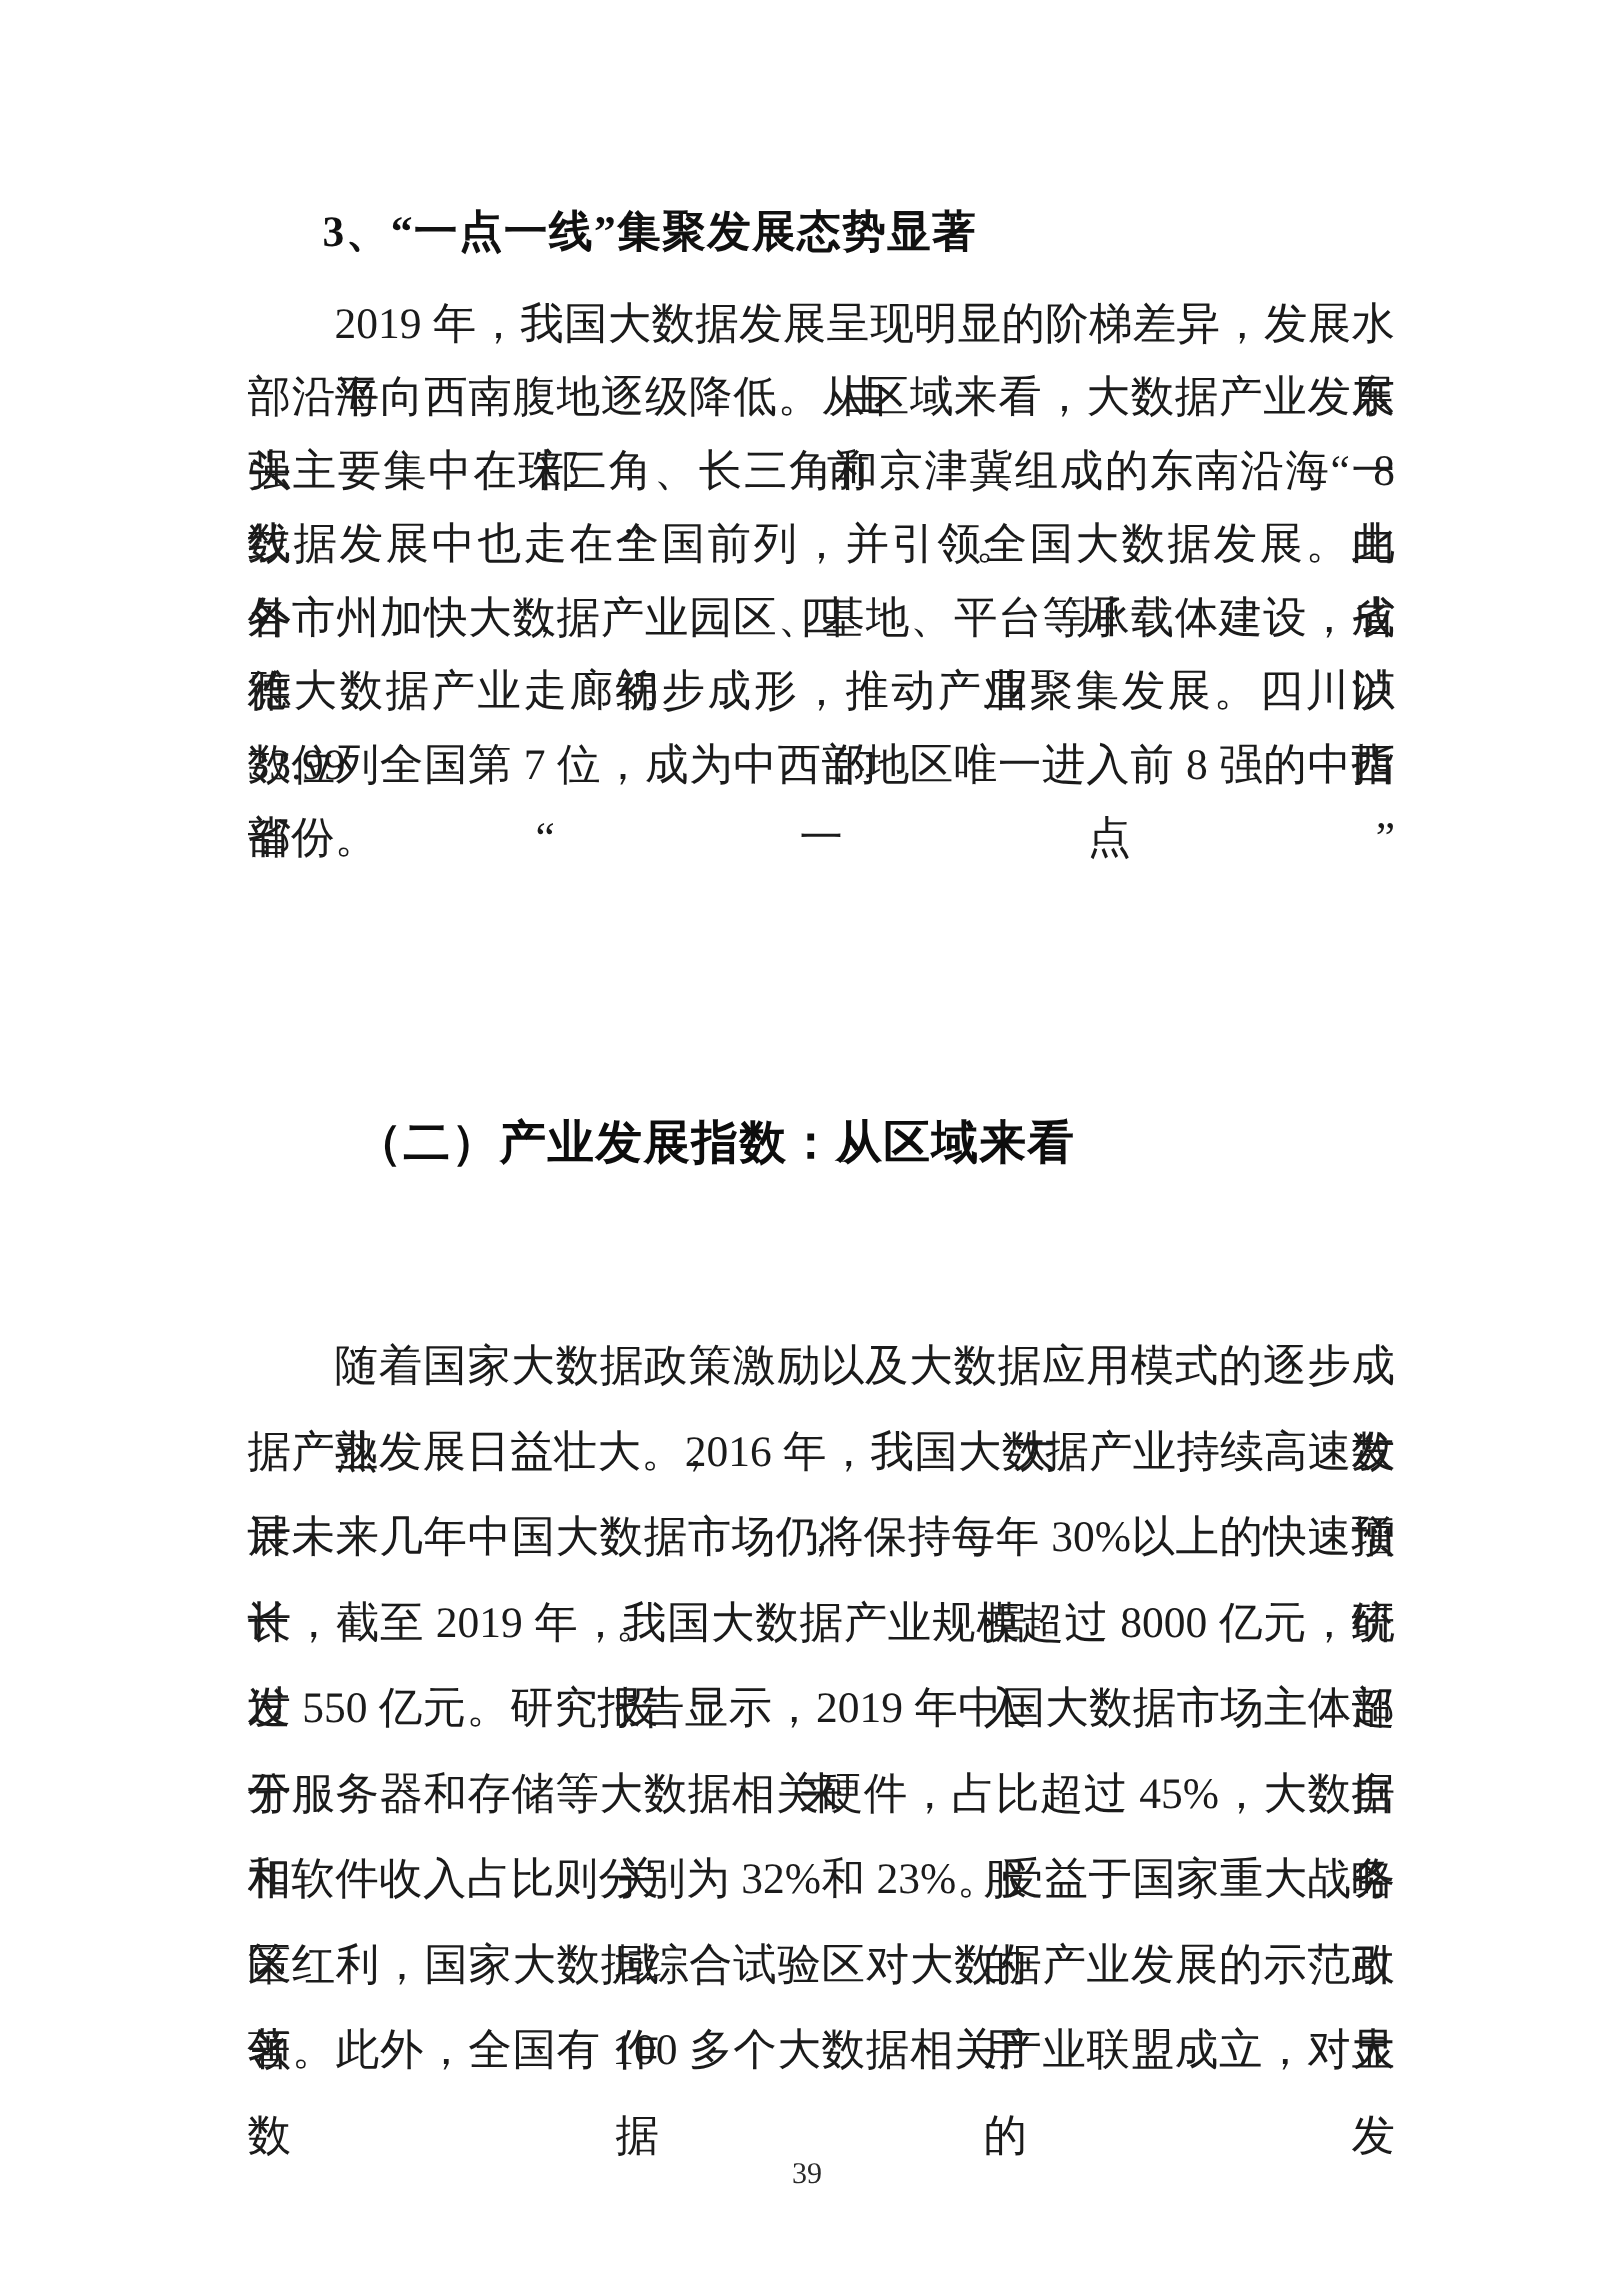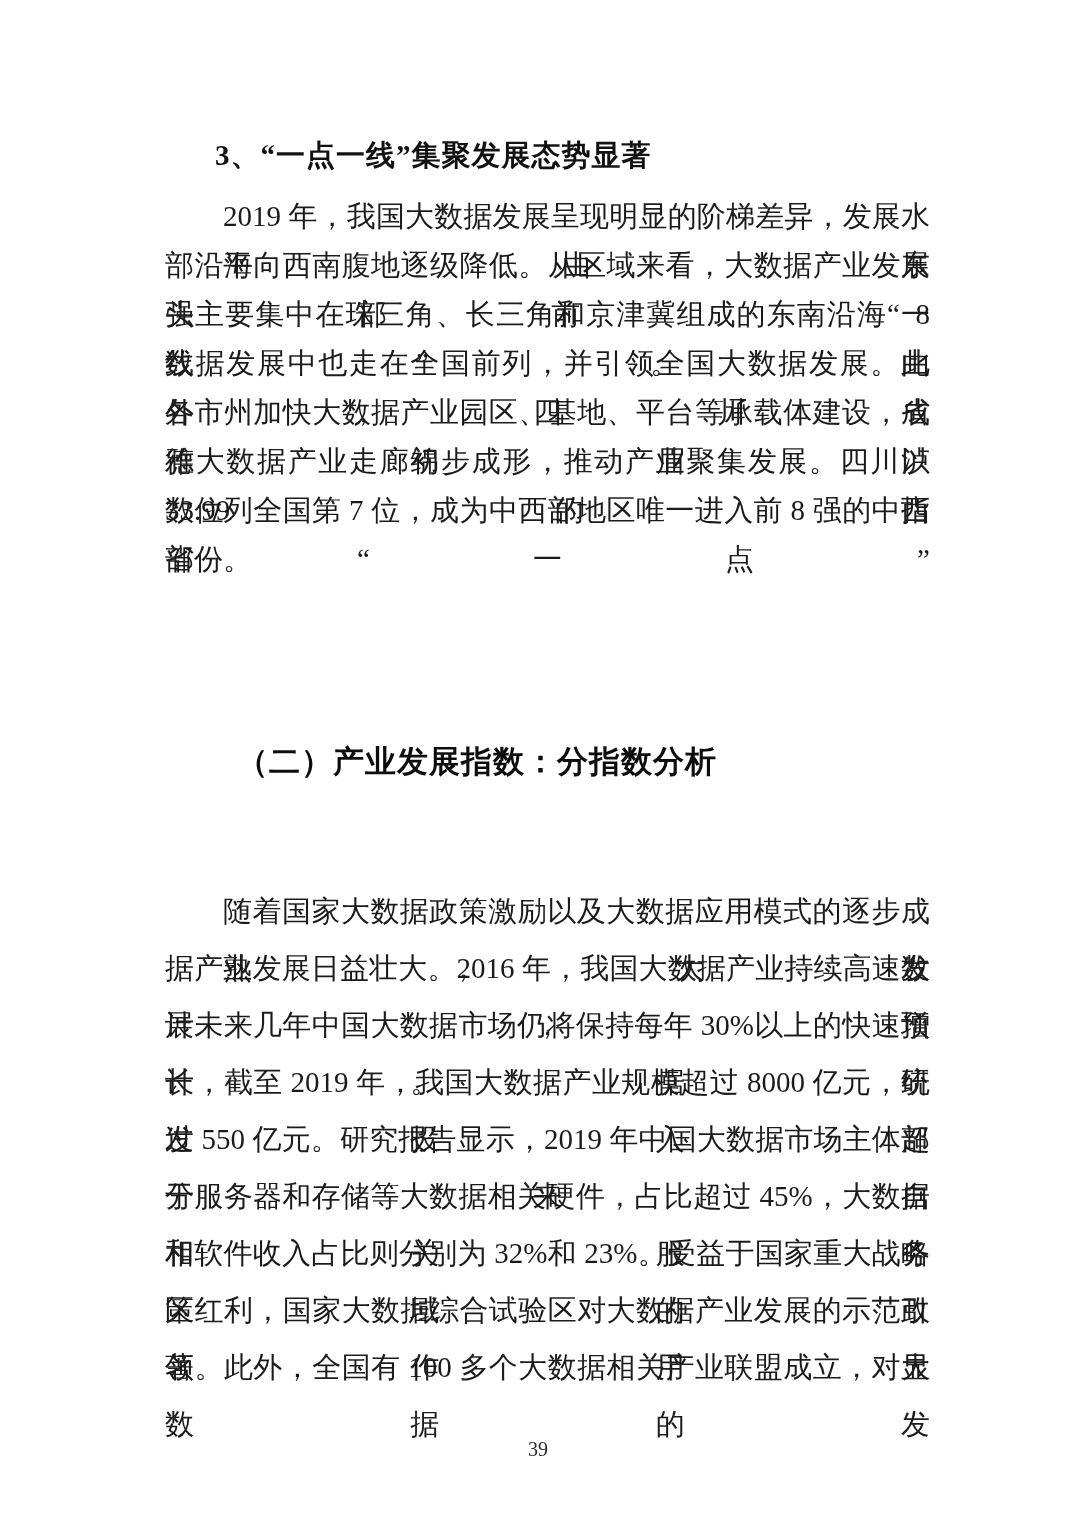--- a/index.html
+++ b/index.html
@@ -93,21 +93,21 @@
       <div class="line indent">2019 年，我国大数据发展呈现明显的阶梯差异，发展水平由东</div>
       <div class="line">部沿海向西南腹地逐级降低。从区域来看，大数据产业发展头部前 8</div>
       <div class="line">强主要集中在珠三角、长三角和京津冀组成的东南沿海“一线”。由</div>
       <div class="line">数据发展中也走在全国前列，并引领全国大数据发展。此外，四川省</div>
       <div class="line">各市州加快大数据产业园区、基地、平台等承载体建设，成德绵眉泸</div>
       <div class="line">雅大数据产业走廊初步成形，推动产业聚集发展。四川以 33.99 的指</div>
       <div class="line">数位列全国第 7 位，成为中西部地区唯一进入前 8 强的中西部“一点”</div>
       <div class="line short">省份。</div>
     </div>
 
-  <h2 class="h2">（二）产业发展指数：分指数分析</h2>
+  <h2 class="h2">（二）产业发展指数：从区域来看</h2>
 
 
   <div class="para para2">
       <div class="line indent">随着国家大数据政策激励以及大数据应用模式的逐步成熟，大数</div>
       <div class="line">据产业发展日益壮大。2016 年，我国大数据产业持续高速发展，预</div>
       <div class="line">计未来几年中国大数据市场仍将保持每年 30%以上的快速增长。据统</div>
       <div class="line">计，截至 2019 年，我国大数据产业规模超过 8000 亿元，研发投入超</div>
       <div class="line">过 550 亿元。研究报告显示，2019 年中国大数据市场主体部分来自</div>
       <div class="line">于服务器和存储等大数据相关硬件，占比超过 45%，大数据相关服务</div>
       <div class="line">和软件收入占比则分别为 32%和 23%。受益于国家重大战略区域的政</div>

